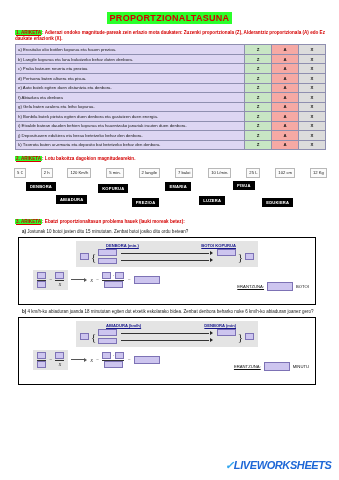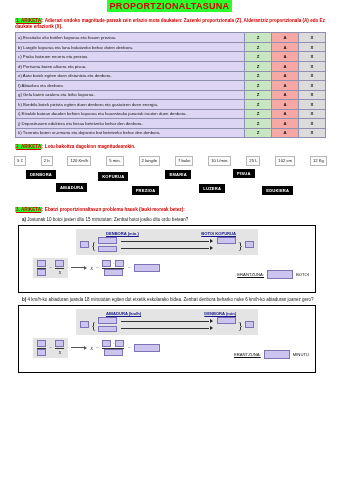--- a/index.html
+++ b/index.html
@@ -8,21 +8,21 @@
     background:#ffffff;
     font-family:"Liberation Sans", sans-serif;
     font-size:4.6px;
     color:#1a1a1a;
     overflow:hidden;
     position:relative;
   }
   .page{position:relative;width:339px;height:480px;}
 
   
-  .title-wrap{text-align:center;padding-top:0;}
+  .title-wrap{text-align:center;padding-top:12px;}
   .title{
     display:inline-block;
     background:#2bff2b;
     color:#d40000;
     font-weight:bold;
     font-size:9px;
     letter-spacing:.3px;
     padding:1px 3px;
   }
 
@@ -400,14 +400,17 @@
       </div>
 
       <div class="ans-row">
         <span class="ans-lbl">ERANTZUNA:</span>
         <span class="blank lg"></span>
         <span class="ans-unit">MINUTU</span>
       </div>
     </div>
   </div>
 
+  <div class="wm">
+    <span class="tick">✓</span><span>LIVEWORKSHEETS</span>
+  </div>
 
 </div>
 
 </body></html>

